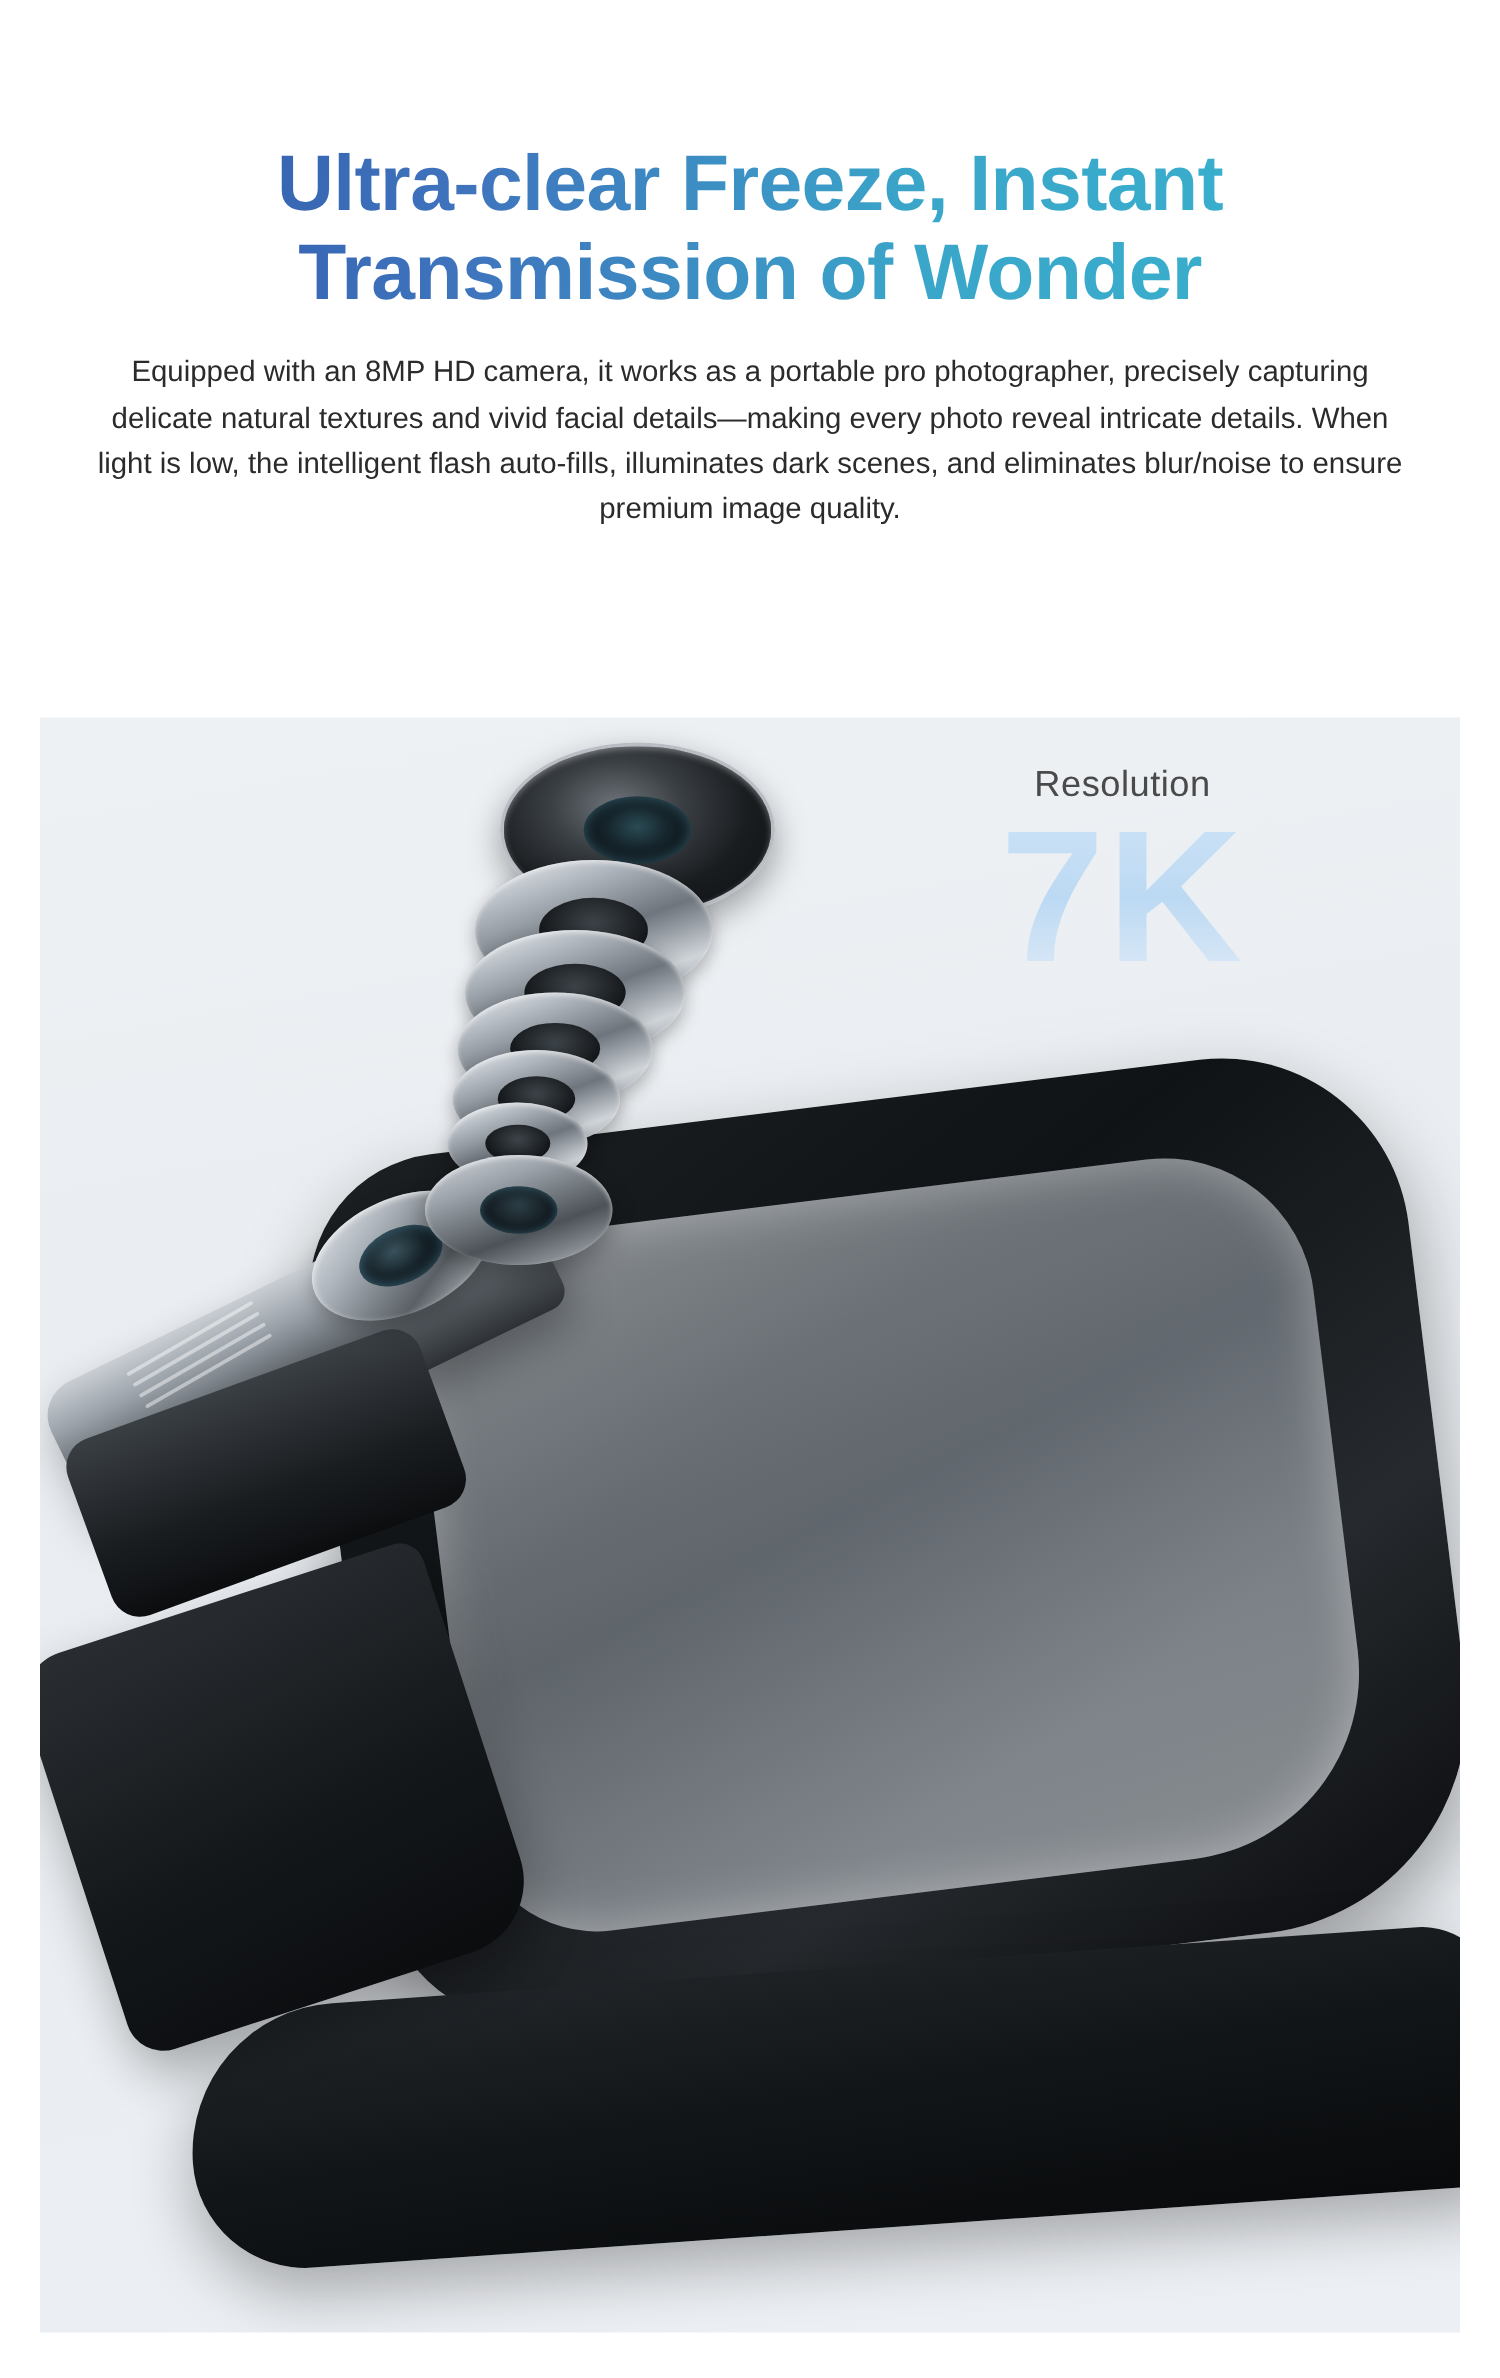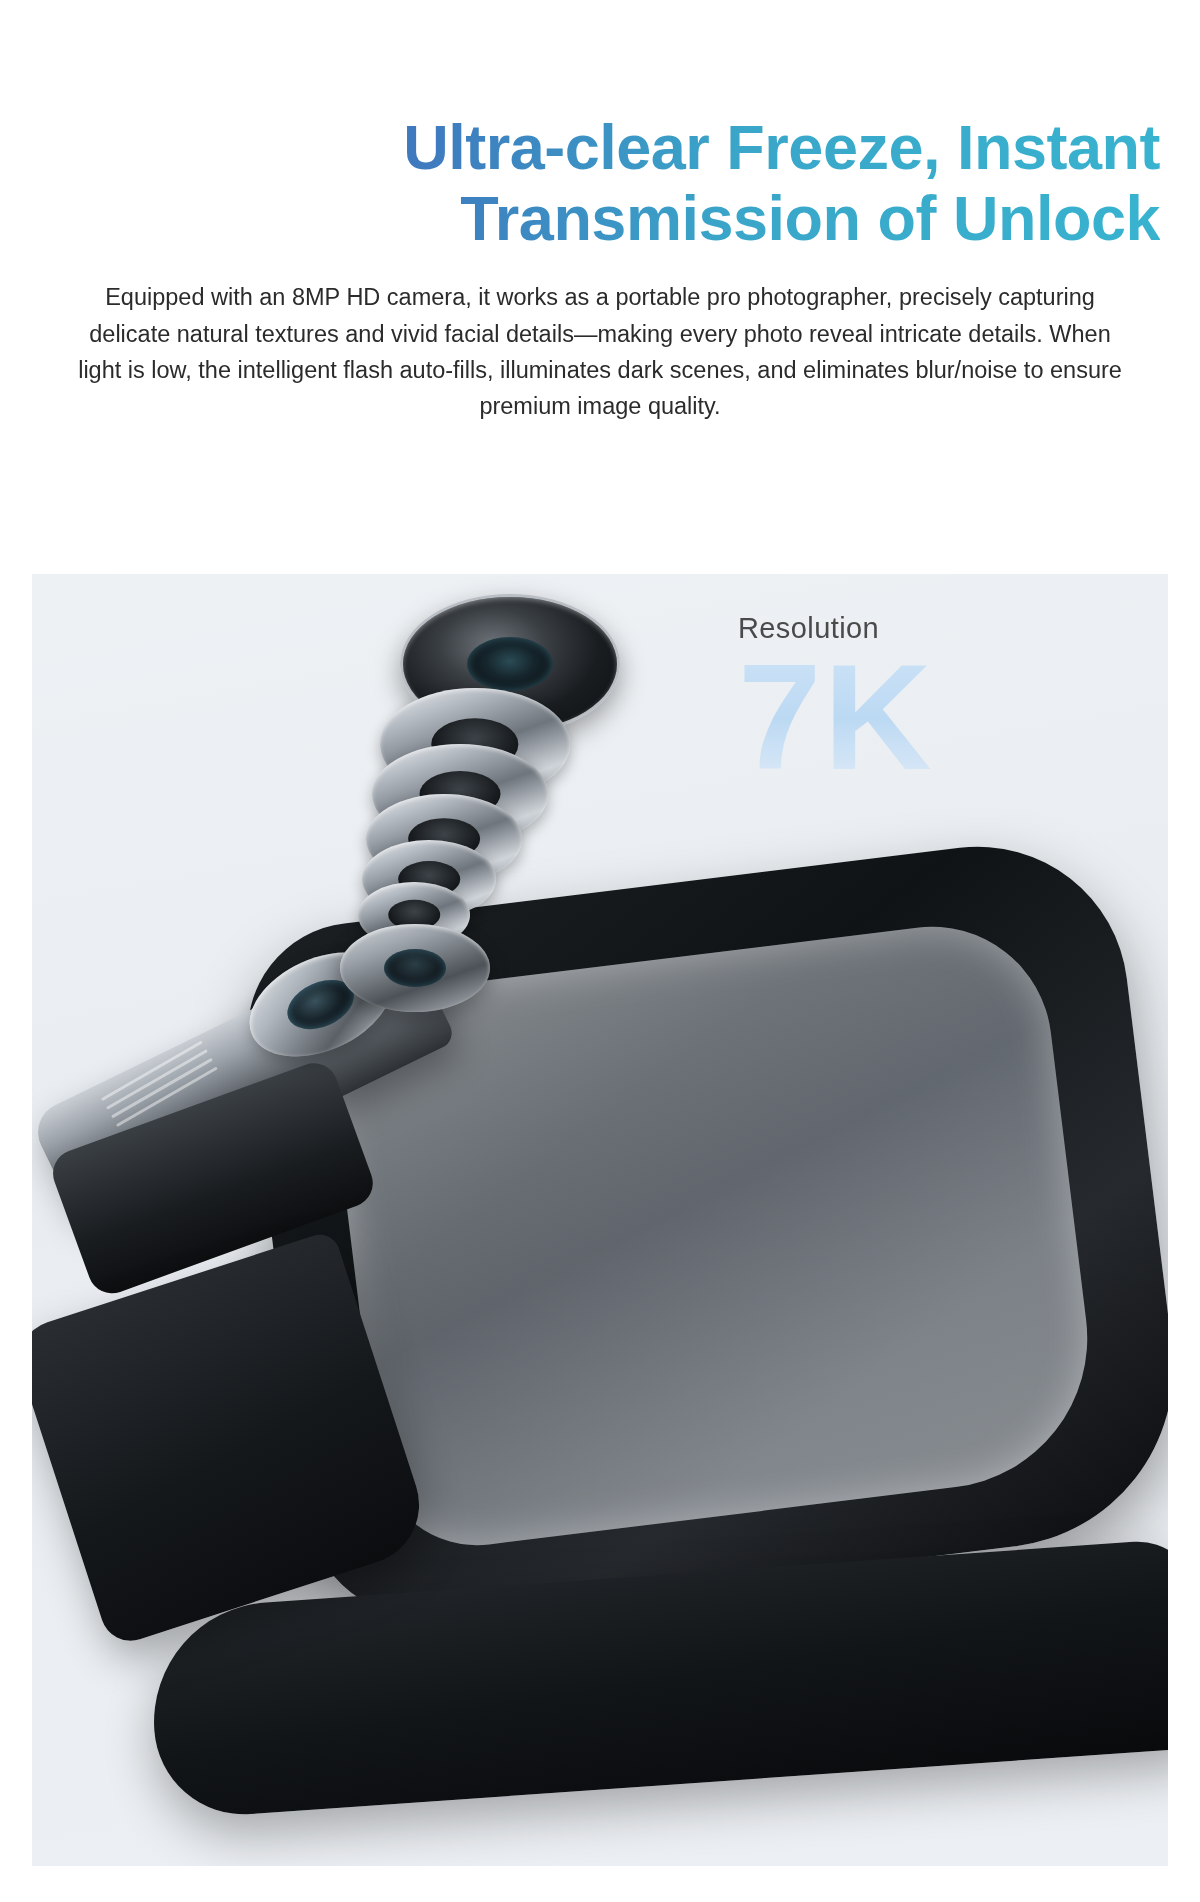--- a/index.html
+++ b/index.html
@@ -35,21 +35,20 @@
     letter-spacing: -0.5px;
     margin: 0 40px;
     background-image: linear-gradient(95deg, #2f56a8 0%, #3f74bd 30%, #3aa6c9 62%, #38b3cf 100%);
     -webkit-background-clip: text;
     background-clip: text;
     color: transparent;
     -webkit-text-fill-color: transparent;
   }
   .headline .line {
     display: block;
-    text-align: right;
   }
   .subhead {
     margin: 16px 40px 0;
     font-size: 32px;
     color: #9b9b9b;
     font-weight: 400;
     letter-spacing: 0.1px;
   }
   .body-copy {
     margin: 26px auto 0;
@@ -89,20 +88,21 @@
     -webkit-text-fill-color: transparent;
     opacity: 0.95;
     user-select: none;
   }
 
   
   .resolution-block {
     position: absolute;
     right: 110px;
     top: 38px;
+    text-align: center;
     width: 320px;
   }
   .resolution-label {
     font-size: 29px;
     color: #4a4a4a;
     letter-spacing: 0.4px;
   }
   .resolution-value {
     margin-top: -6px;
     font-size: 150px;
@@ -325,21 +325,21 @@
   }
 </style>
 </head>
 <body>
 
 <div class="page">
 
   <div class="header">
     <h1 class="headline">
       <span class="line">Ultra-clear Freeze, Instant</span>
-      <span class="line">Transmission of Unlock</span>
+      <span class="line">Transmission of Wonder</span>
     </h1>
     <p class="body-copy">Equipped with an 8MP HD camera, it works as a portable pro photographer, precisely capturing delicate natural textures and vivid facial details—making every photo reveal intricate details. When light is low, the intelligent flash auto-fills, illuminates dark scenes, and eliminates blur/noise to ensure premium image quality.</p>
   </div>
 
   <div class="hero">
 
     <div class="watermark">800W</div>
 
     <div class="glasses-art">
 

